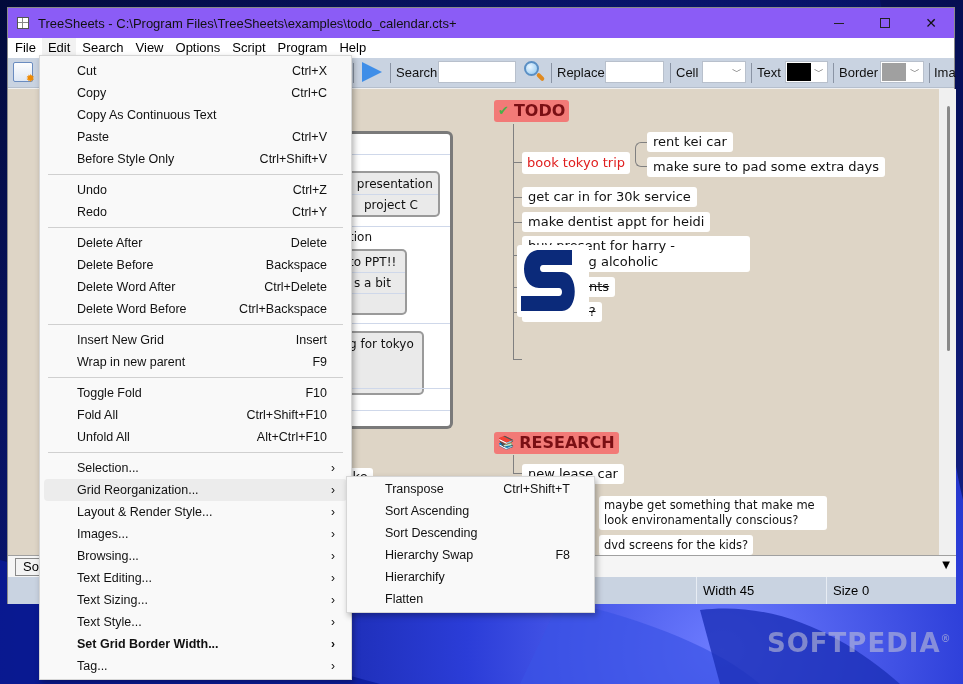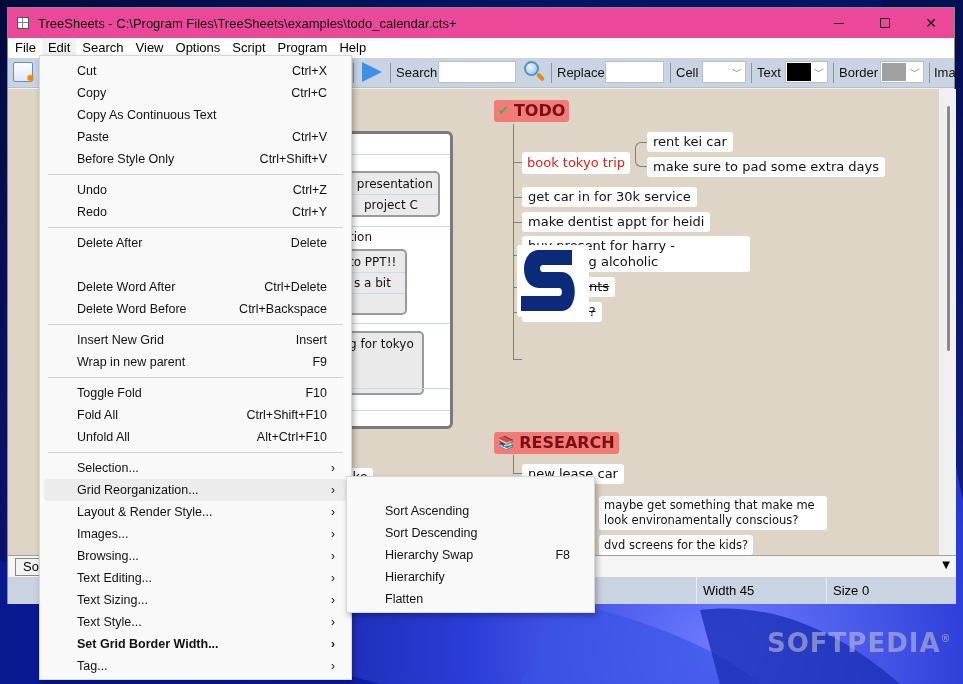--- a/index.html
+++ b/index.html
@@ -14,21 +14,21 @@
   .wallpaper-swirl {
     position: absolute; left: 0; top: 0; width: 963px; height: 684px;
   }
   
   .window {
     position: absolute; left: 7px; top: 7px; width: 948px; height: 597px;
     background: #f0f0f0; border: 1px solid #8a8a8a;
   }
   .titlebar {
     position: absolute; left: 0; top: 0; width: 100%; height: 30px;
-    background: #ec4899; display: flex; align-items: center;
+    background: #8b5cf6; display: flex; align-items: center;
   }
   .app-icon {
     width: 12px; height: 12px; margin-left: 9px; margin-right: 9px;
     border: 1px solid #555; background: #fff; position: relative;
   }
   .app-icon::before { content: ""; position: absolute; left: 4px; top: 0; width: 1px; height: 10px; background: #888; }
   .app-icon::after { content: ""; position: absolute; left: 0; top: 4px; width: 10px; height: 1px; background: #888; }
   .title-text { font-family: "Liberation Sans", sans-serif; font-size: 13px; color: #111; }
   .win-controls { position: absolute; right: 0; top: 0; height: 30px; display: flex; }
   .win-btn {
@@ -305,20 +305,24 @@
     </div>
     <div class="item" style="top: 145px;">
       <span class="lbl">Redo</span>
       <span class="sc">Ctrl+Y</span>
     </div>
     <div class="sep" style="top: 171px;"></div>
     <div class="item" style="top: 176px;">
       <span class="lbl">Delete After</span>
       <span class="sc">Delete</span>
     </div>
+    <div class="item" style="top: 198px;">
+      <span class="lbl">Delete Before</span>
+      <span class="sc">Backspace</span>
+    </div>
     <div class="item" style="top: 220px;">
       <span class="lbl">Delete Word After</span>
       <span class="sc">Ctrl+Delete</span>
     </div>
     <div class="item" style="top: 242px;">
       <span class="lbl">Delete Word Before</span>
       <span class="sc">Ctrl+Backspace</span>
     </div>
     <div class="sep" style="top: 268px;"></div>
     <div class="item" style="top: 273px;">
@@ -379,20 +383,24 @@
       <span class="lbl">Set Grid Border Width...</span>
       <span class="arrow">›</span>
     </div>
     <div class="item" style="top: 599px;">
       <span class="lbl">Tag...</span>
       <span class="arrow">›</span>
     </div>
   </div>
 
 <div class="menu submenu" id="grid-submenu" style="left:346px;top:476px;width:249px;height:137px">
+    <div class="item" style="top: 1px;">
+      <span class="lbl">Transpose</span>
+      <span class="sc">Ctrl+Shift+T</span>
+    </div>
     <div class="item" style="top: 23px;">
       <span class="lbl">Sort Ascending</span>
     </div>
     <div class="item" style="top: 45px;">
       <span class="lbl">Sort Descending</span>
     </div>
     <div class="item" style="top: 67px;">
       <span class="lbl">Hierarchy Swap</span>
       <span class="sc">F8</span>
     </div>

